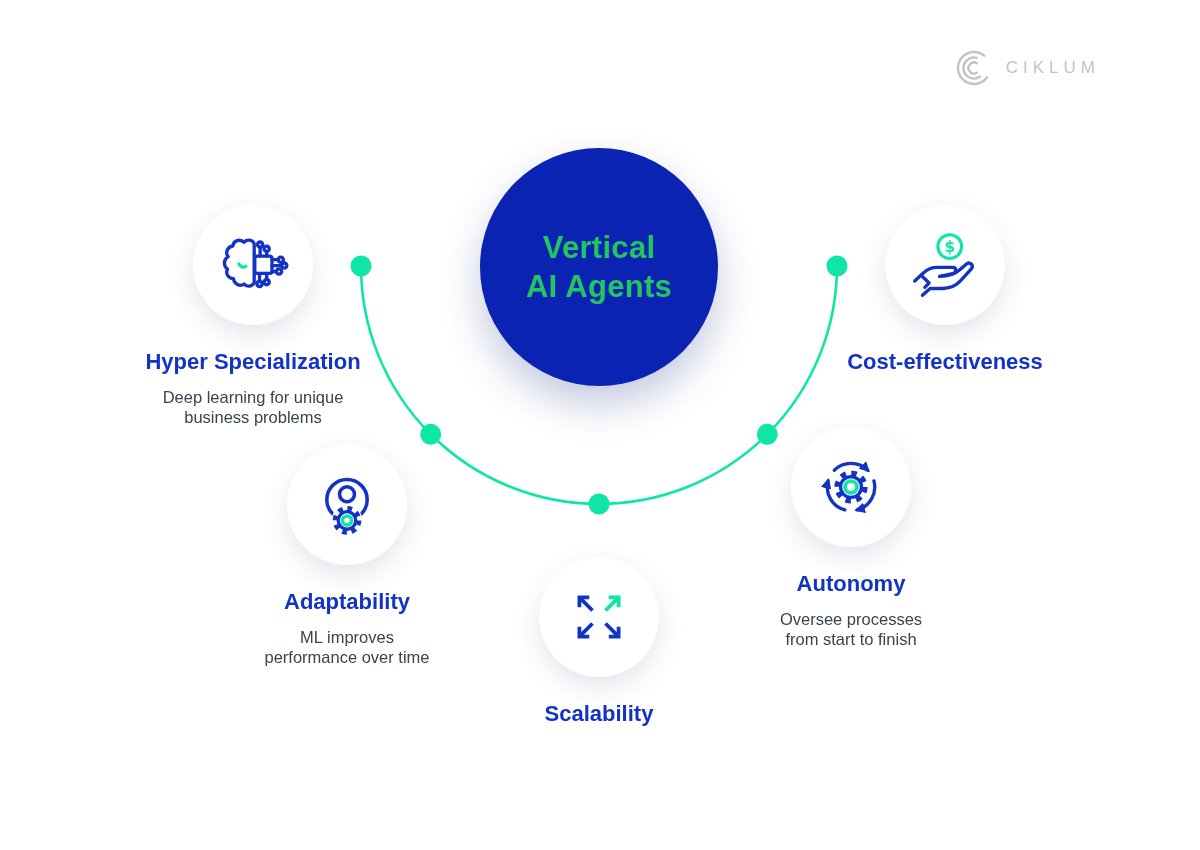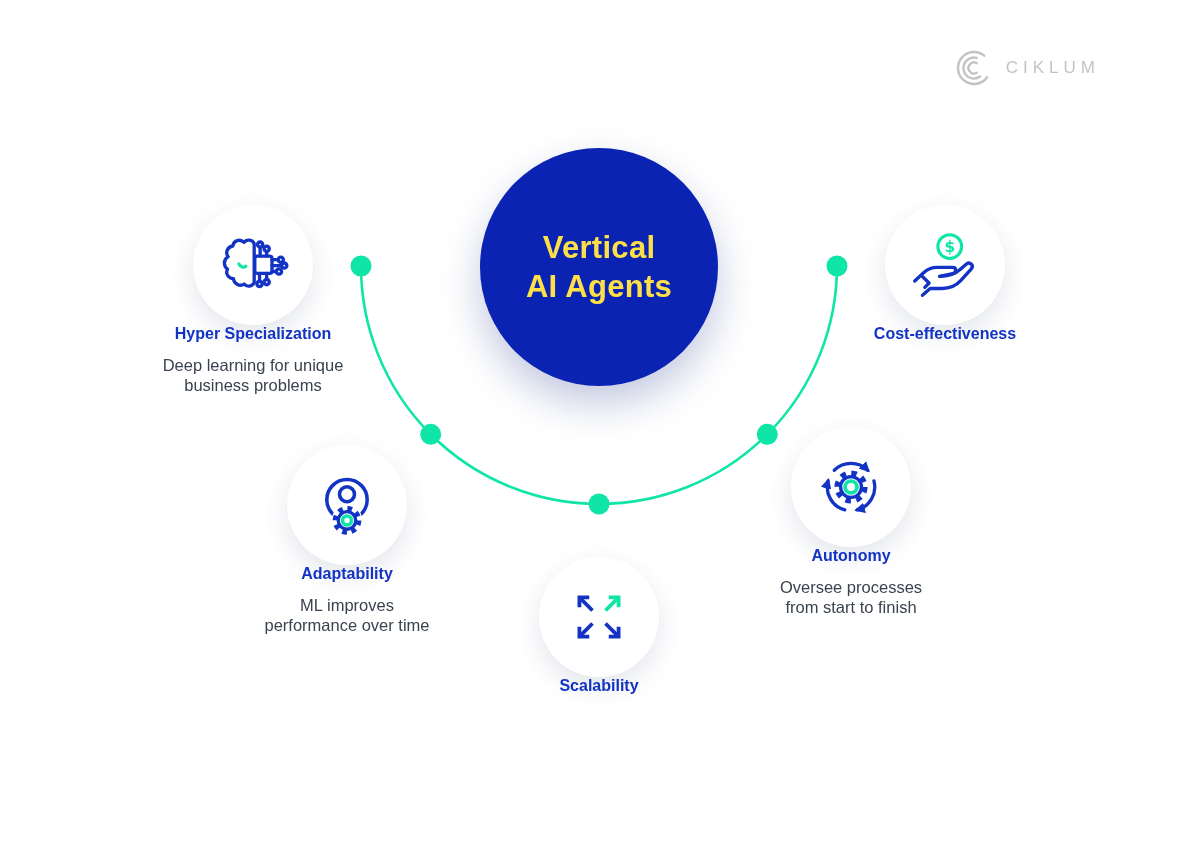--- a/index.html
+++ b/index.html
@@ -24,30 +24,30 @@
   }
   .logo-text{
     color:var(--logo-gray);font-size:17px;font-weight:500;letter-spacing:5px;
   }
   .center-circle{
     position:absolute;left:480px;top:148px;width:238px;height:238px;border-radius:50%;
     background:var(--center-blue);display:flex;align-items:center;justify-content:center;
     box-shadow:0 18px 38px rgba(20,40,130,0.25);
   }
   .center-title{
-    color:#fde047;font-size:31px;font-weight:700;line-height:39px;text-align:center;letter-spacing:0.3px;
+    color:#22c55e;font-size:31px;font-weight:700;line-height:39px;text-align:center;letter-spacing:0.3px;
   }
   .node{position:absolute;width:300px;display:flex;flex-direction:column;align-items:center;}
   .icon-circle{
     width:120px;height:120px;border-radius:50%;background:#ffffff;
     box-shadow:0 10px 26px rgba(30,50,100,0.12);
     display:flex;align-items:center;justify-content:center;
   }
   .node-title{
-    color:var(--heading-blue);font-size:16px;font-weight:700;white-space:nowrap;
+    margin-top:24px;color:var(--heading-blue);font-size:22px;font-weight:700;white-space:nowrap;
   }
   .node-desc{
     margin-top:13px;color:var(--body-text);font-size:16.5px;line-height:19.5px;text-align:center;
   }
   .icon-svg{width:76px;height:76px;}
   .stroke-b{stroke:var(--icon-blue);fill:none;stroke-linecap:round;stroke-linejoin:round;}
   .stroke-t{stroke:var(--accent-teal);fill:none;stroke-linecap:round;stroke-linejoin:round;}
 </style>
 </head>
 <body>

